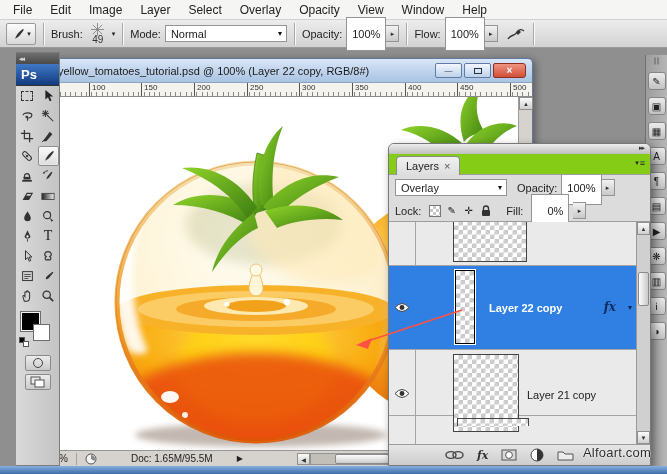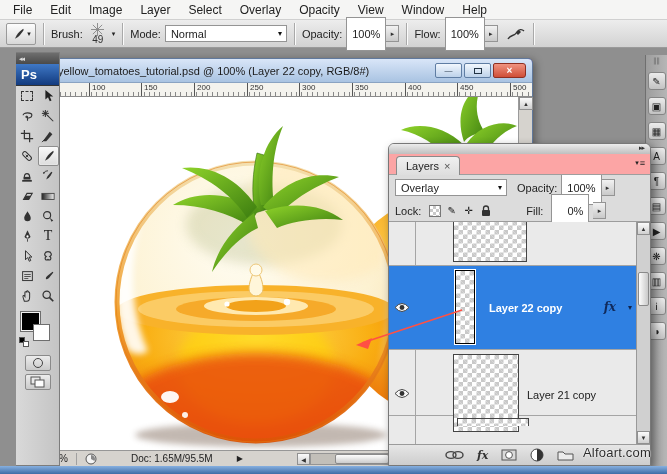--- a/index.html
+++ b/index.html
@@ -55,21 +55,21 @@
 #hscroll{position:absolute;left:248px;top:2px;display:flex;align-items:center}
 #hscroll .scrbtn{height:12px;width:13px}
 #hstrack{width:128px;height:12px;background:#c2bfb9;border:1px solid #949494;position:relative}
 #hsthumb{position:absolute;left:24px;top:0;width:54px;height:10px;background:linear-gradient(#fdfdfd,#ccc);border:1px solid #8a8a8a;border-radius:2px}
 
 #art{position:absolute;left:0;top:0}
 
 #layerspanel{left:388px;top:143px;width:263px;height:323px;background:#dcdcdc;border:1px solid #787878;border-radius:6px 6px 0 0;box-shadow:3px 4px 10px rgba(0,0,0,.45);z-index:30;font-size:11px}
 #lp-head{height:10px;background:linear-gradient(#ececec,#bfbfbf);border-radius:5px 5px 0 0;position:relative}
 #lp-head .dbl{position:absolute;right:6px;top:0;font-size:7px;color:#333;letter-spacing:-1px}
-#lp-tabs{height:21px;background:#fca5a5;position:relative;border-bottom:1px solid #9e9e9e}
+#lp-tabs{height:21px;background:#84cc16;position:relative;border-bottom:1px solid #9e9e9e}
 #lp-tab{position:absolute;left:7px;top:2px;height:19px;background:linear-gradient(#f0f0f0,#dedede);border:1px solid #8a8a8a;border-bottom:none;border-radius:4px 4px 0 0;padding:0 9px;display:flex;align-items:center;gap:5px}
 #lp-menu{position:absolute;right:5px;top:4px;font-size:9px;color:#222;display:flex;align-items:center;gap:1px}
 #lp-menu .car{font-size:7px}
 #lp-blend{height:25px;display:flex;align-items:center;padding:0 6px;background:#dcdcdc}
 #lp-lock{height:22px;display:flex;align-items:center;padding:0 6px;background:#dcdcdc;border-bottom:1px solid #9c9c9c;gap:4px}
 .lockicn{width:13px;height:13px;display:flex;align-items:center;justify-content:center;font-size:10px;color:#222}
 #lp-list{position:relative;height:224px;background:#eaeaea;overflow:hidden}
 #eyecol-line{position:absolute;left:26px;top:0;bottom:0;width:1px;background:#a5a5a5}
 .lrow{position:relative;border-bottom:1px solid #a5a5a5}
 .lrow .lname{position:absolute;font-size:11px;color:#1b1b1b}
@@ -482,21 +482,21 @@
     <span class="lbl">Lock:</span>
     <span class="lockicn checker" style="width:12px;height:12px;border:1px solid #777;background-size:6px 6px;background-position:0 0,3px 3px"></span>
     <span class="lockicn">✎</span>
     <span class="lockicn">✛</span>
     <span class="lockicn">
         <svg class="ic" width="10" height="12" viewBox="0 0 10 12">
           <path d="M2.5,5 L2.5,3.5 A2.5,2.5 0 0 1 7.5,3.5 L7.5,5" fill="none" stroke="#333" stroke-width="1.3"></path>
           <rect x="1" y="5" width="8" height="6" rx="1" fill="#333"></rect>
         </svg>
       </span>
-    <span class="lbl" style="margin-left:30px">Fill:</span>
+    <span class="lbl" style="margin-left:10px">Fill:</span>
     <span class="fld" style="min-width:38px">0%</span>
     <span class="spin">▸</span>
   </div>
   <div id="lp-list">
     <div id="eyecol-line"></div>
 
     <div class="lrow" style="height:44px">
       <span class="thumb checker" style="left:64px;top:-2px;width:74px;height:42px"></span>
     </div>
 

